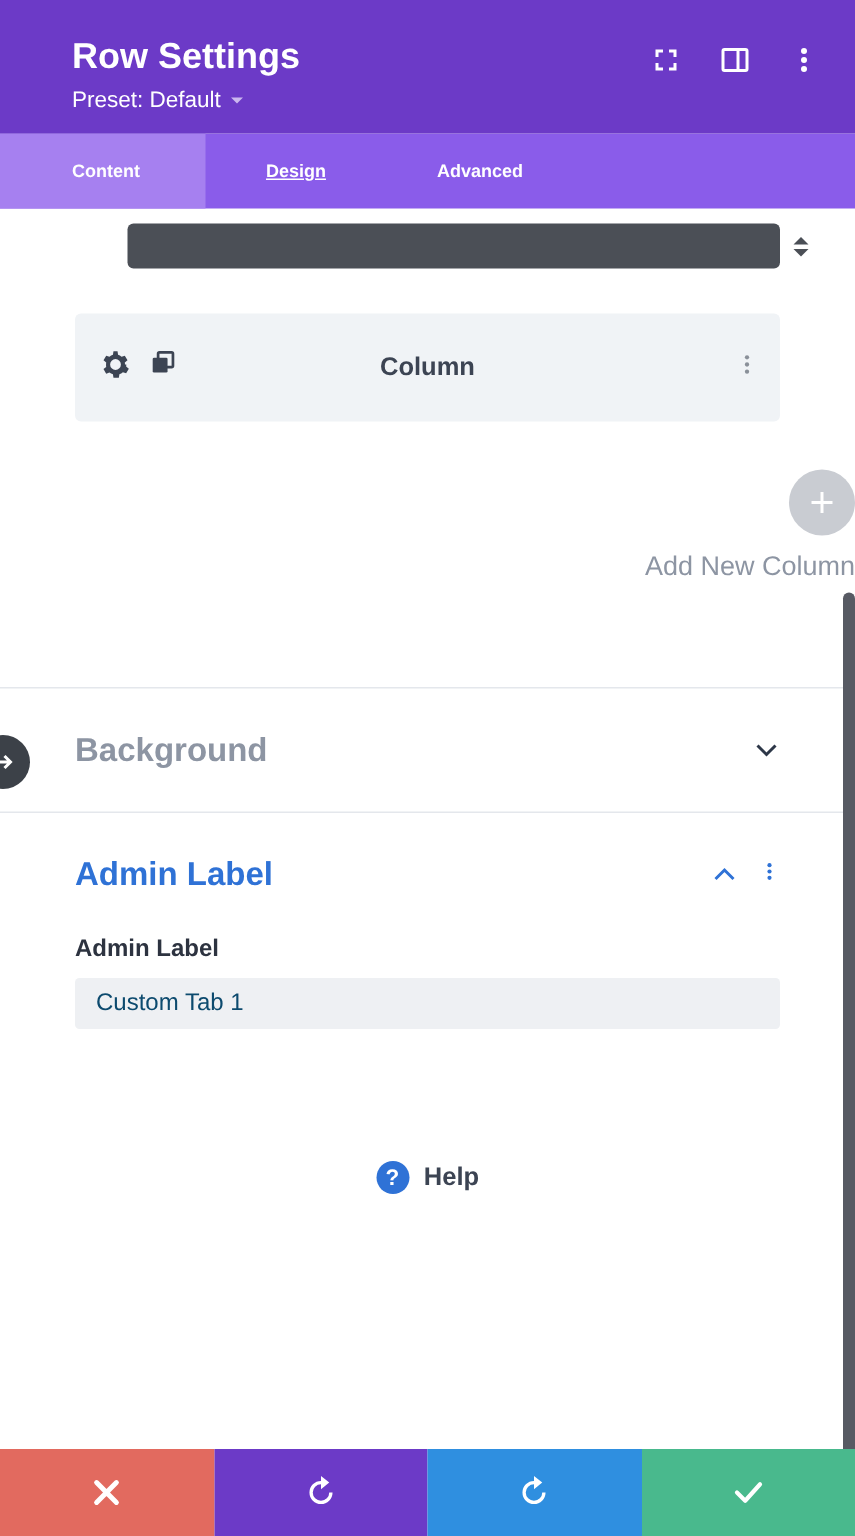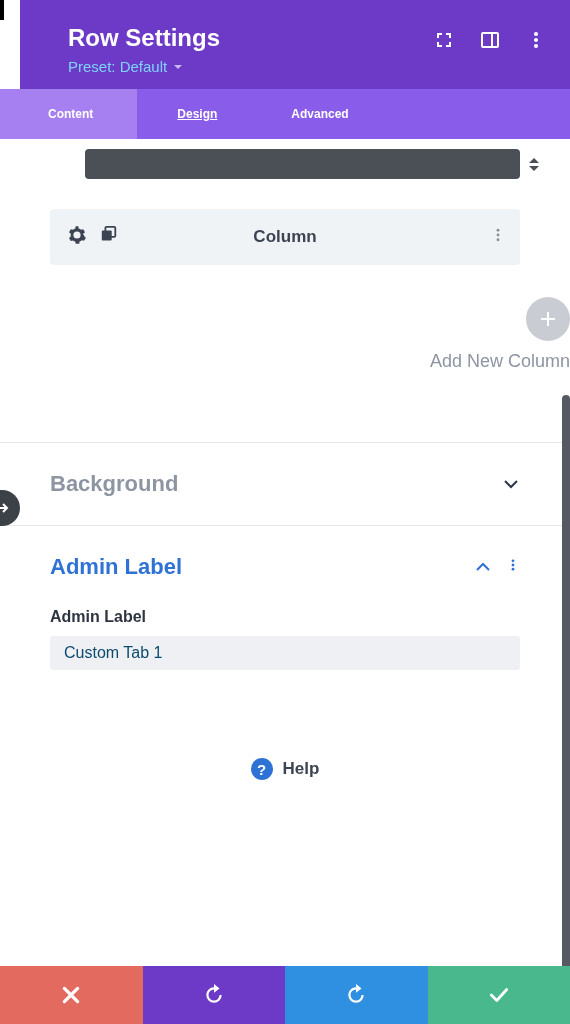--- a/index.html
+++ b/index.html
@@ -11,25 +11,24 @@
     background: #fff;
     display: flex;
     flex-direction: column;
   }
   .header {
     background: #6b3cc9;
     background: #6c3ac7;
     color: #fff;
     padding: 24px 24px 14px 48px;
     position: relative;
-    margin-left: 20px;
   }
   .header-row { display:flex; align-items:center; justify-content:space-between; }
   .title { font-size: 24px; font-weight: 600; color:#fff; }
-  .preset { font-size: 15px; color: #7dd3fc; margin-top:6px; display:flex; align-items:center; gap:6px;}
+  .preset { font-size: 15px; color: #ffffff; margin-top:6px; display:flex; align-items:center; gap:6px;}
   .header-icons { display:flex; gap:26px; align-items:center; position:absolute; right:24px; top:30px;}
   .hicon { width:20px; height:20px; display:flex; align-items:center; justify-content:center; cursor:pointer;}
   .hicon svg { fill:#fff; }
   .tabs {
     display:flex;
     background:#8a5cea;
   }
   .tab {
     flex:0 0 auto;
     padding: 18px 28px;
@@ -65,21 +64,21 @@
   }
   .sort-handle::before, .sort-handle::after{
     content:""; width:0;height:0; border-left:5px solid transparent; border-right:5px solid transparent;
   }
   .sort-handle::before{ border-bottom:5px solid #4b4f56; }
   .sort-handle::after{ border-top:5px solid #4b4f56; }
   .column-item {
     margin: 0 50px;
     background:#f0f3f6;
     border-radius:4px;
-    height:56px;
+    height:72px;
     display:flex;
     align-items:center;
     padding:0 18px;
     position:relative;
   }
   .column-icons { display:flex; gap:14px; color:#3c4453;}
   .column-label { position:absolute; left:50%; transform:translateX(-50%); font-size:17px; font-weight:600; color:#3c4453;}
   .column-more { position:absolute; right:14px; color:#7b8494; cursor:pointer;}
   .add-col {
     text-align:right;

